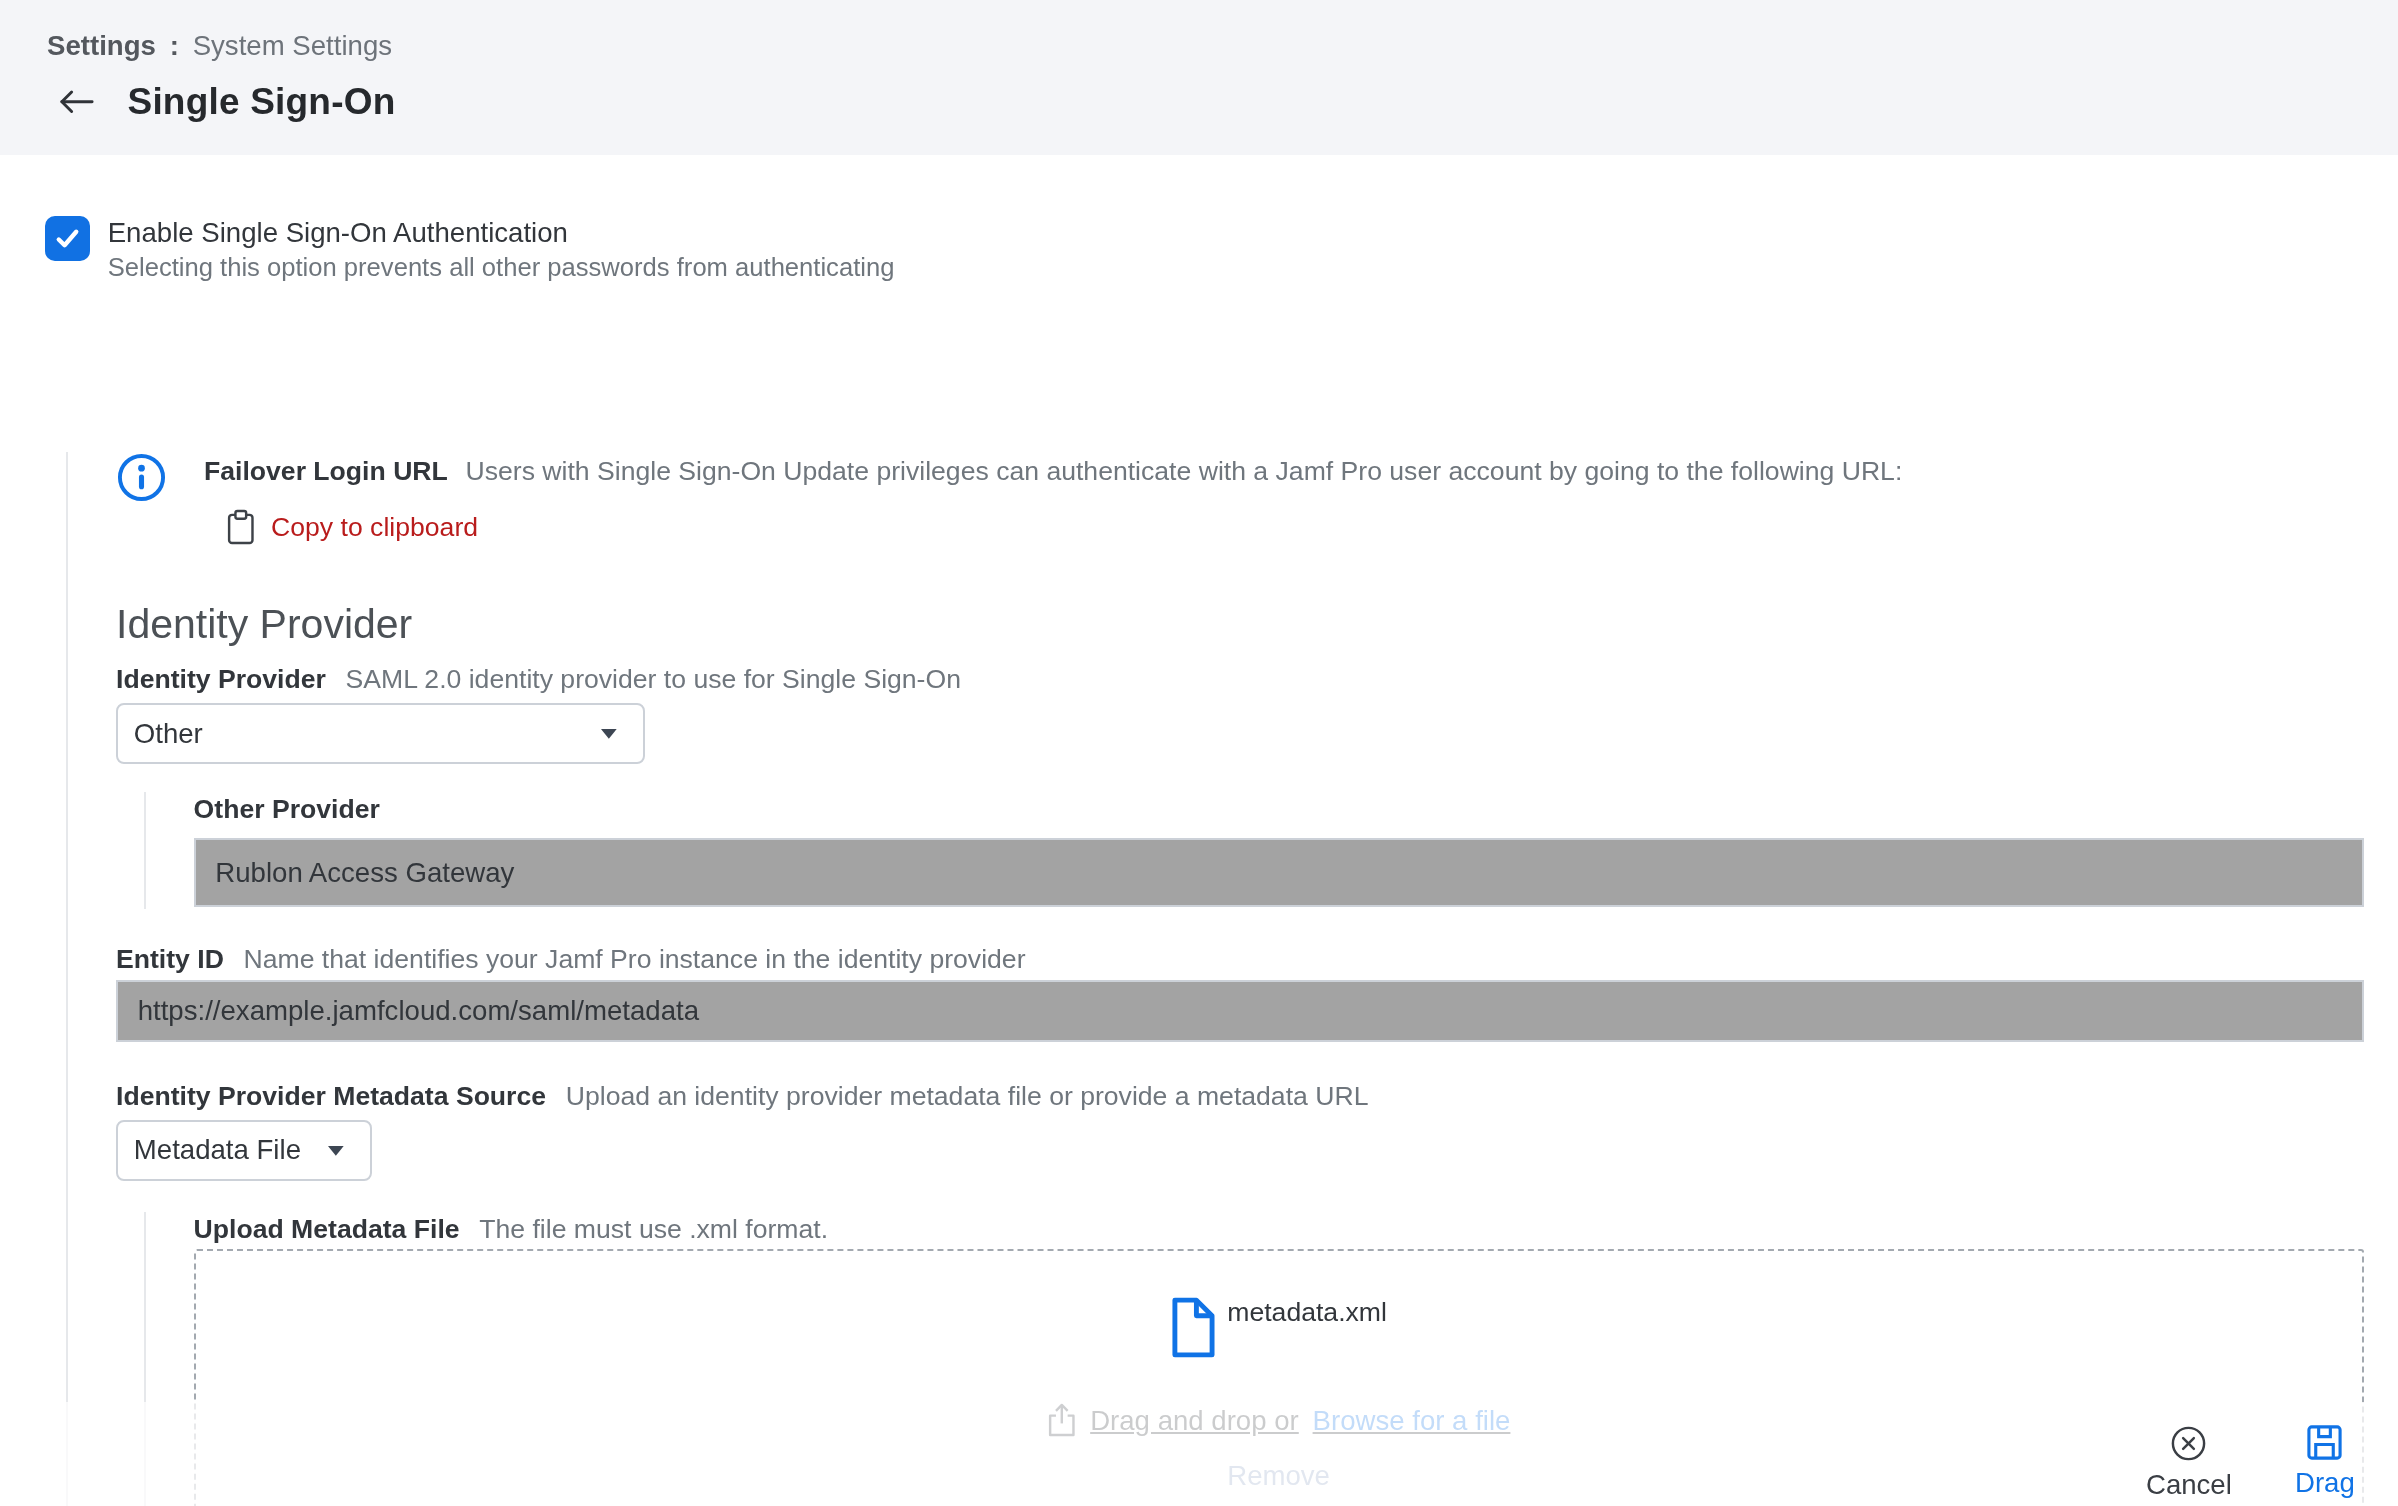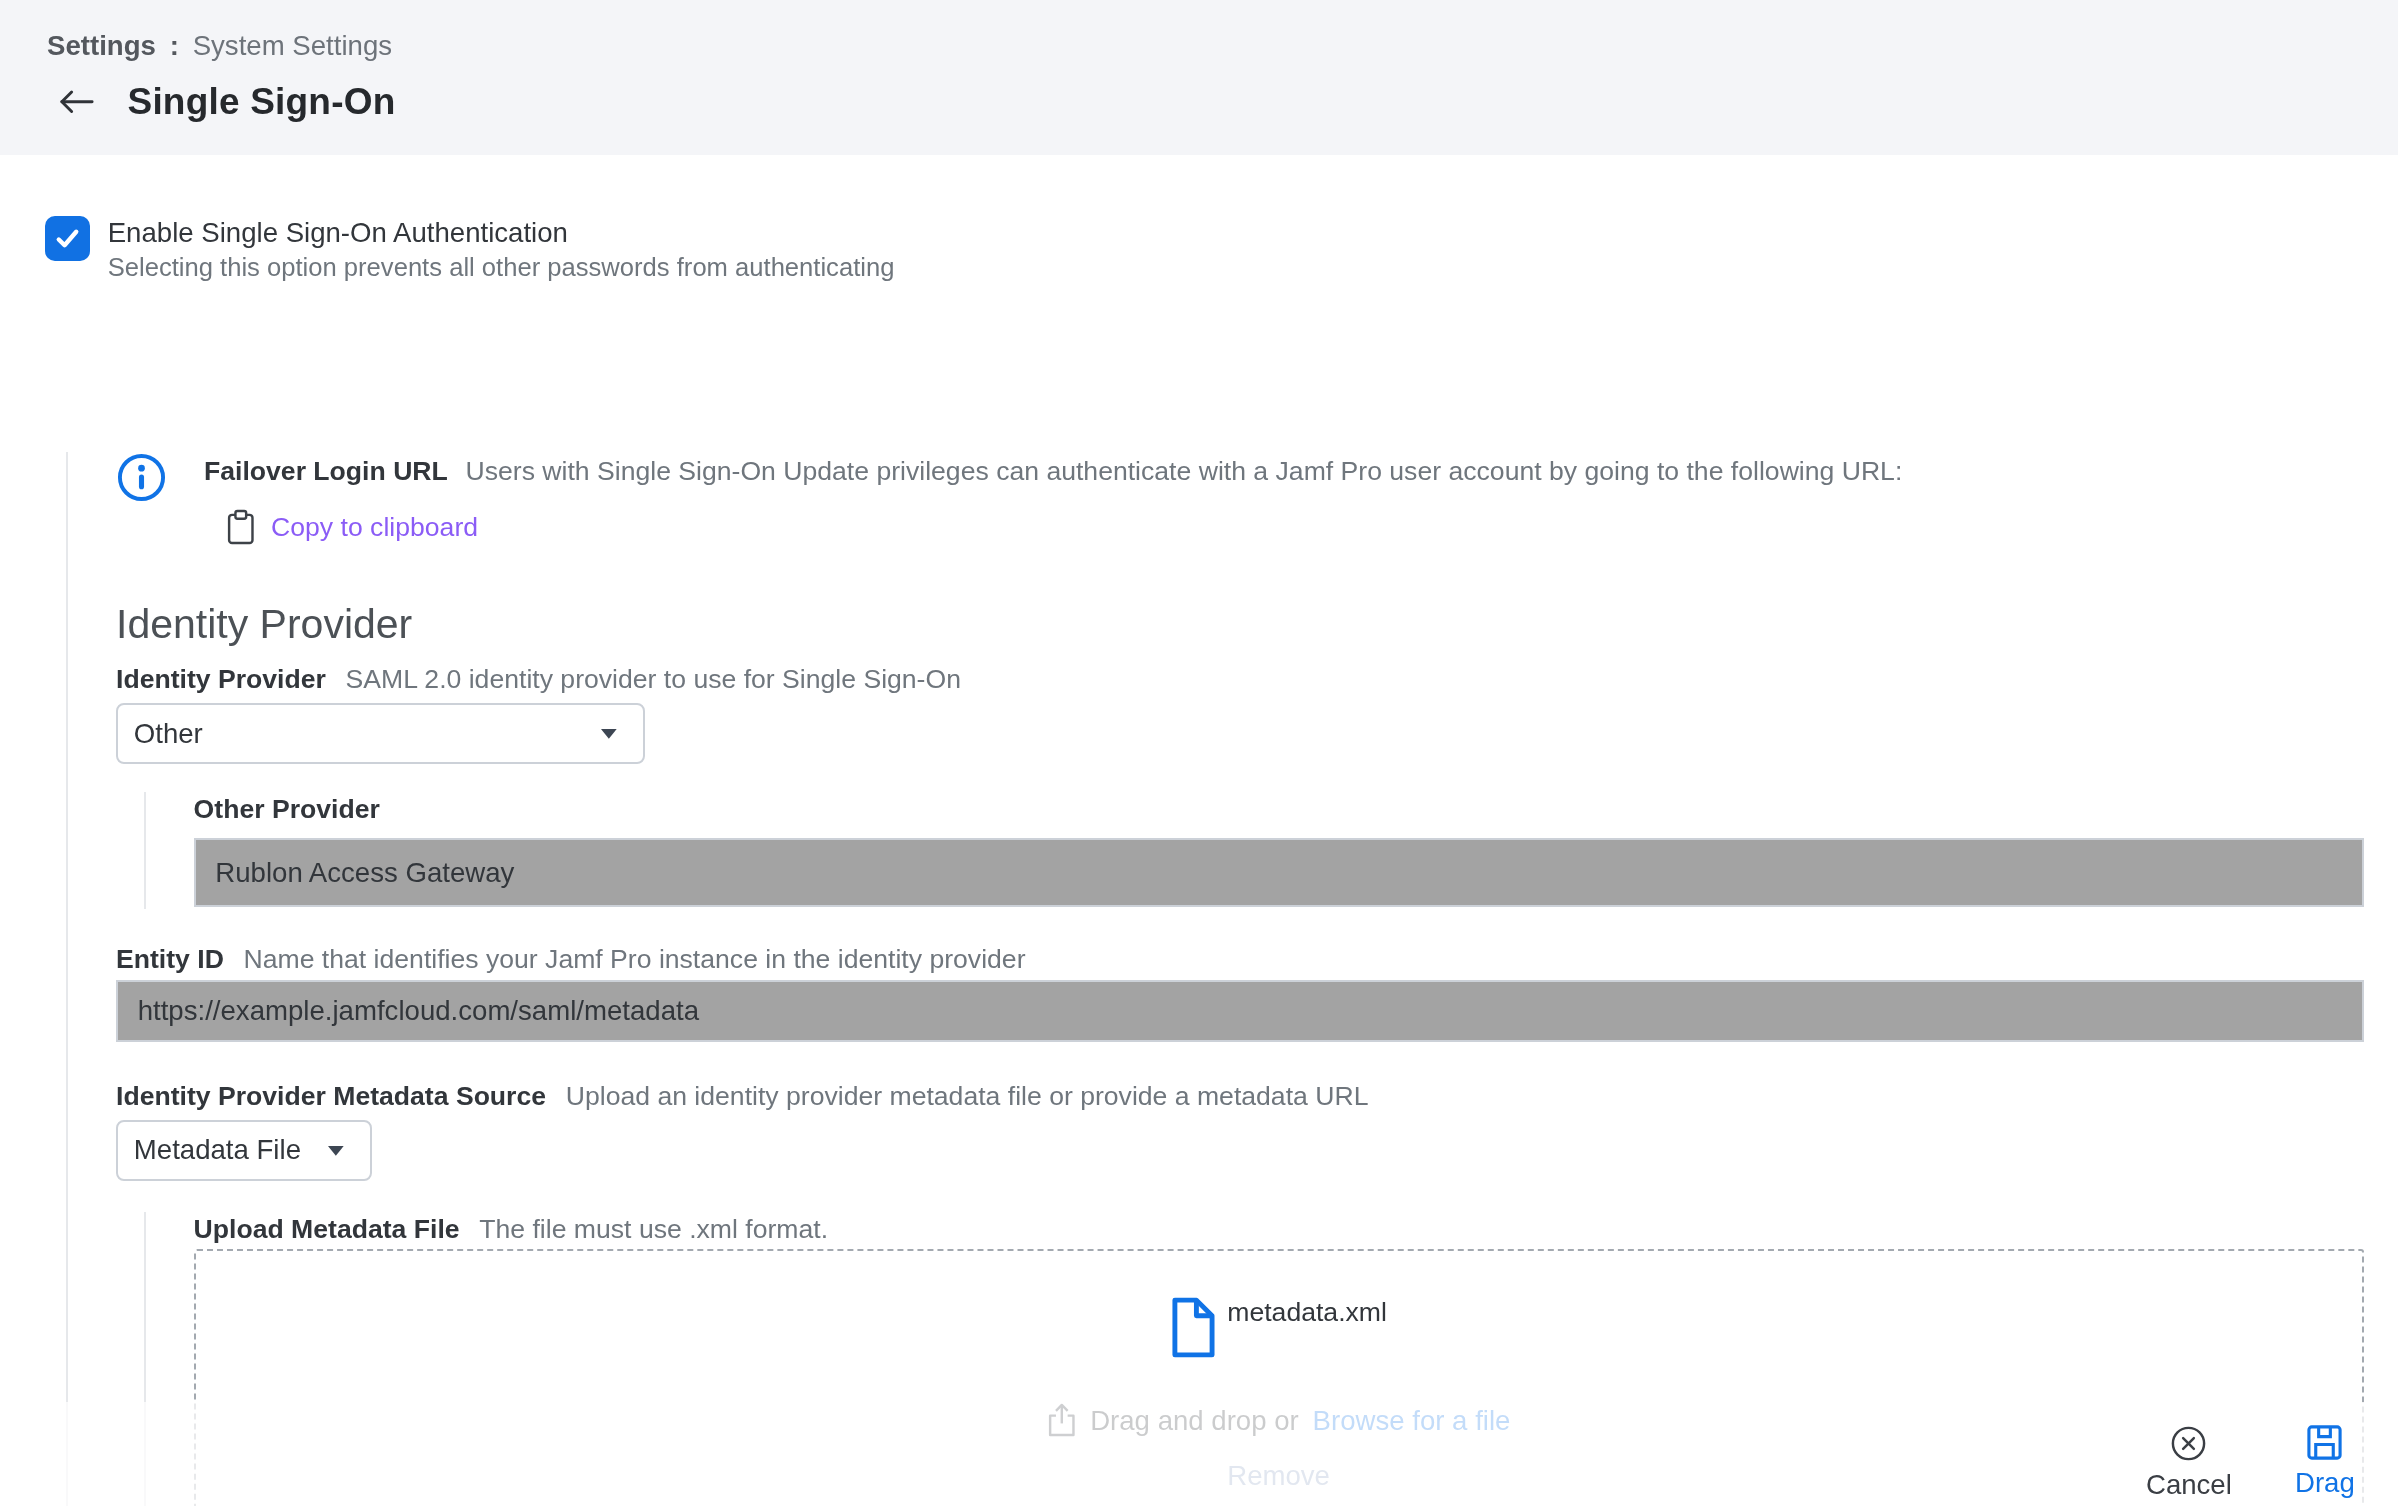--- a/index.html
+++ b/index.html
@@ -50,21 +50,21 @@
     width:2299px;
   }
 
   
   .failover-block { display:flex; gap:37px; }
   .failover-text { padding-top:3.9px; }
   .info-line { font-size:26.6px; line-height:31.5px; }
   .info-line .f-label { font-weight:bold; color:#32363b; margin-right:17.7px; }
   .info-line .f-desc { color:#6f767d; }
   .copy-row { margin-top:21.7px; margin-left:21.7px; display:flex; align-items:center; gap:15.8px; height:37px; }
-  .copy-label { font-size:26.6px; color:#8b5cf6; }
+  .copy-label { font-size:26.6px; color:#b91c1c; }
   .failover-url { font-size:26.6px; color:#45494e; margin-left:55px; }
 
   .section-heading { margin-top:55px; font-size:41px; font-weight:400; color:#4c5156; line-height:47px; }
 
   .label-row { display:flex; align-items:baseline; gap:19.7px; height:31.5px; }
   .field-label { font-size:26.6px; font-weight:bold; color:#32363b; }
   .field-desc { font-size:26.6px; color:#6f767d; }
 
   .group-provider { margin-top:15.8px; }
   .select-box {
@@ -93,21 +93,21 @@
 
   .subgroup-upload { margin-top:31.5px; }
   .dropzone {
     margin-top:3px; width:2170px; height:283px;
     border:2px dashed #a3a9b0; border-radius:3px; background:#fff;
     display:flex; flex-direction:column; align-items:center; justify-content:center;
     padding-top:7.9px;
   }
   .file-row { display:flex; align-items:flex-start; gap:12px; }
   .file-name { font-size:26.6px; color:#32363b; }
-  .drag-row { margin-top:45px; display:flex; align-items:center; gap:13.8px; }
+  .drag-row { margin-top:45px; display:flex; align-items:center; gap:13.8px;text-decoration:underline; }
   .drag-text { font-size:27.6px; color:#32363b; }
   .browse-link { font-size:27.6px; color:#1073e6; cursor:pointer; }
   .remove-link { margin-top:21.7px; font-size:27.6px; color:#8ca1c2; cursor:pointer; }
 
   
   .footer-overlay {
     position:absolute; left:0; right:0; bottom:0; height:104px;
     background:rgba(255,255,255,0.75);
   }
   .footer-buttons {

